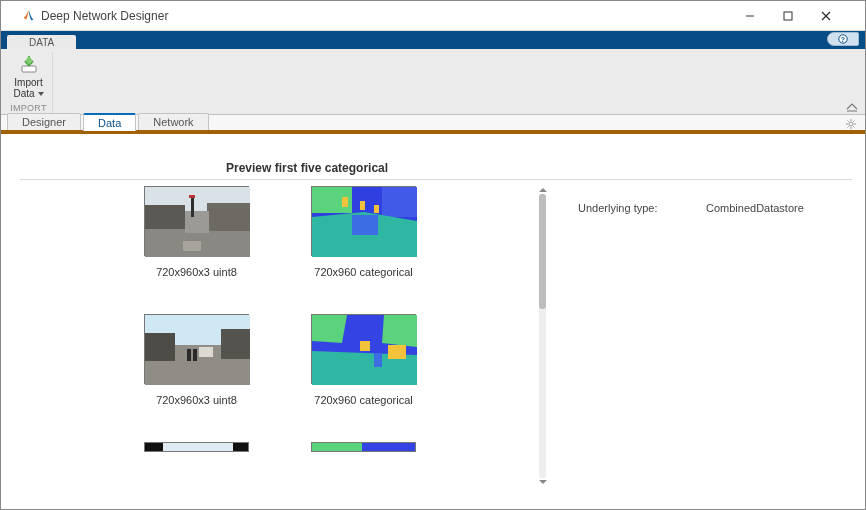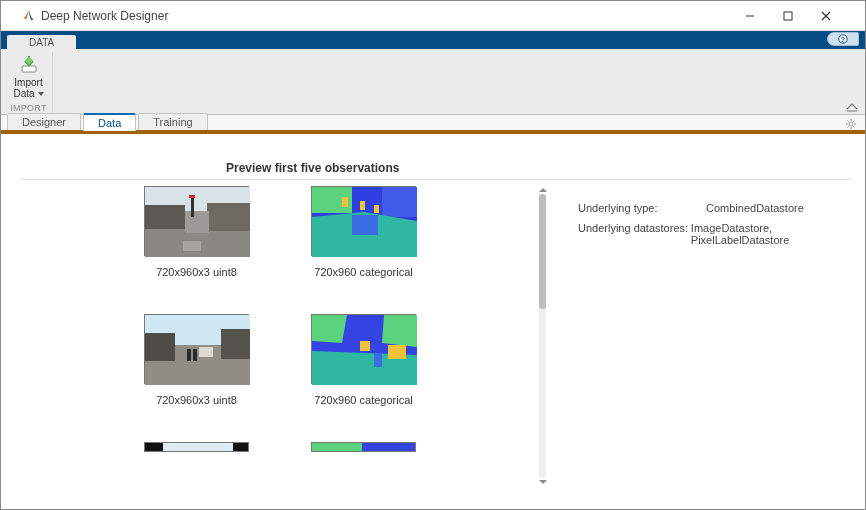--- a/index.html
+++ b/index.html
@@ -96,40 +96,40 @@
     <svg width="14" height="10">
         <path d="M2 7 L7 2 L12 7" fill="none" stroke="#777" stroke-width="1.2"></path>
         <line x1="2" y1="9" x2="12" y2="9" stroke="#777"></line>
       </svg>
   </div>
 </div>
 
 <div class="doctabs">
   <div class="doctab">Designer</div>
   <div class="doctab active">Data</div>
-  <div class="doctab">Training</div>
+  <div class="doctab">Network</div>
   <div class="gear">
     <svg width="12" height="12" viewBox="0 0 12 12">
         <circle cx="6" cy="6" r="2" fill="none" stroke="#999" stroke-width="1"></circle>
         <g stroke="#999" stroke-width="1">
           <line x1="6" y1="1" x2="6" y2="3"></line>
           <line x1="6" y1="9" x2="6" y2="11"></line>
           <line x1="1" y1="6" x2="3" y2="6"></line>
           <line x1="9" y1="6" x2="11" y2="6"></line>
           <line x1="2.5" y1="2.5" x2="3.8" y2="3.8"></line>
           <line x1="8.2" y1="8.2" x2="9.5" y2="9.5"></line>
           <line x1="9.5" y1="2.5" x2="8.2" y2="3.8"></line>
           <line x1="3.8" y1="8.2" x2="2.5" y2="9.5"></line>
         </g>
       </svg>
   </div>
 </div>
 
 <div class="content">
-  <div class="previewtitle">Preview first five observations</div>
+  <div class="previewtitle">Preview first five categorical</div>
   <div class="hr"></div>
   <div class="layout">
     <div class="gallery">
 
       <div class="row">
         <div class="cell">
           <div class="thumb-img">
             <svg width="105" height="70" viewBox="0 0 105 70" preserveAspectRatio="none">
               <rect width="105" height="28" fill="#d9e2e6"></rect>
               <rect y="28" width="105" height="42" fill="#8a8882"></rect>
@@ -222,19 +222,15 @@
             <path d="M1 2 L5 6 L9 2" fill="#888"></path>
           </svg>
       </div>
     </div>
 
     <div class="infopanel">
       <div class="inforow">
         <div class="k">Underlying type:</div>
         <div>CombinedDatastore</div>
       </div>
-      <div class="inforow">
-        <div class="k">Underlying datastores:</div>
-        <div>ImageDatastore, PixelLabelDatastore</div>
-      </div>
     </div>
   </div>
 </div>
 
 </body></html>

